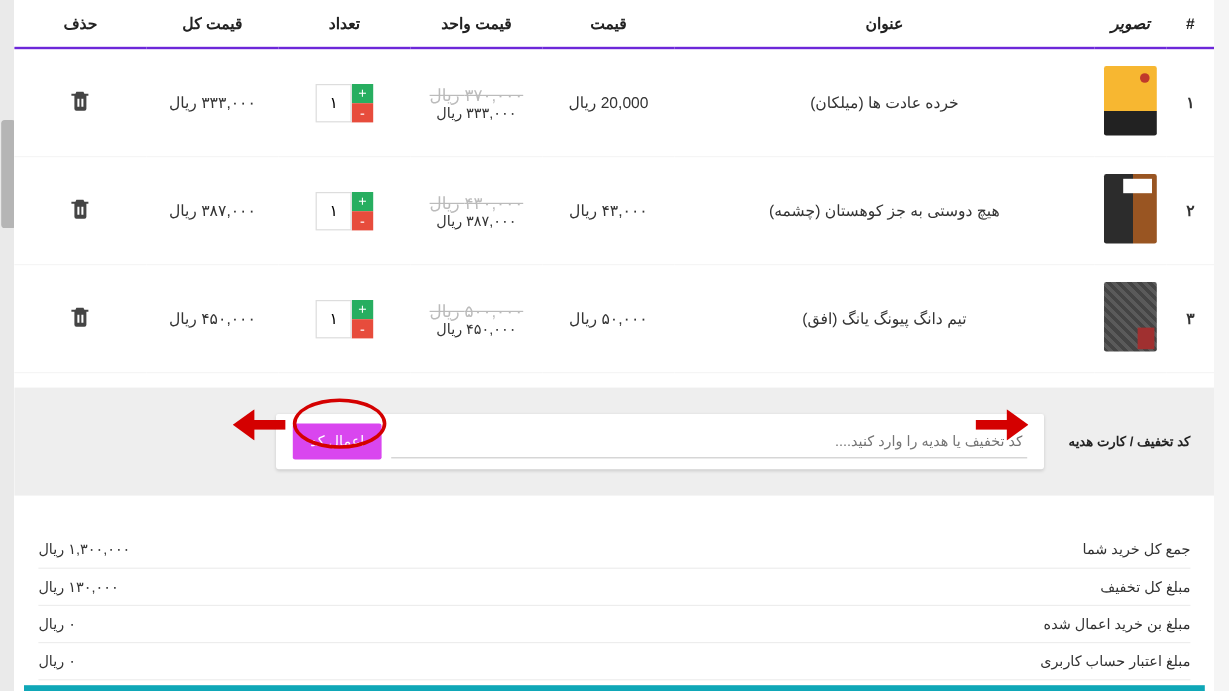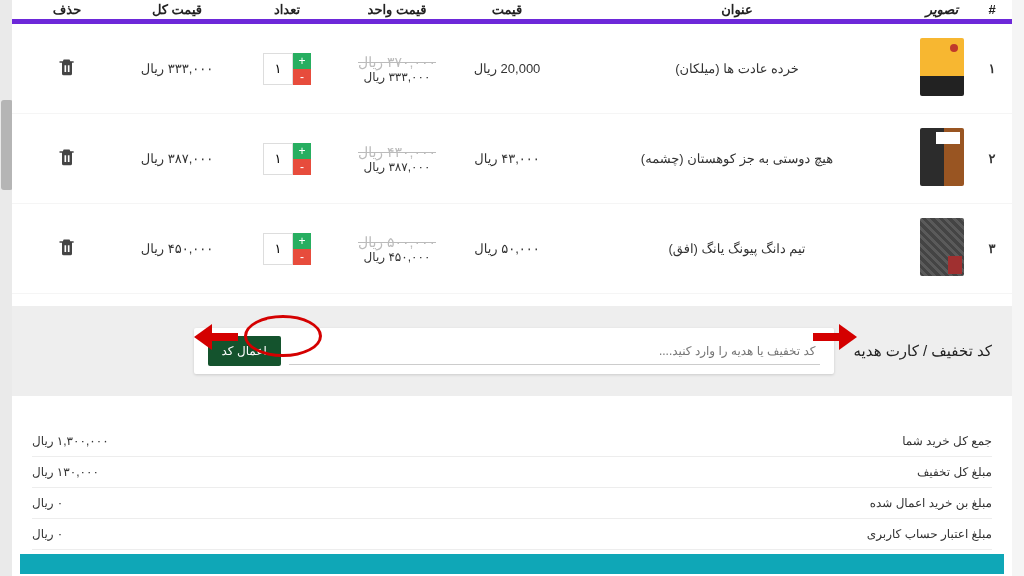--- a/index.html
+++ b/index.html
@@ -12,26 +12,26 @@
 }
 .page-wrapper {
   background: #fff;
   margin: 0 auto;
   max-width: 1000px;
   min-height: 576px;
   position: relative;
 }
 .cart-table { width: 100%; border-collapse: collapse; }
 .cart-table th {
-  padding: 2px 8px;
+  padding: 12px 8px;
   font-weight: bold;
   text-align: center;
   font-size: 13px;
   color: #222;
-  border-bottom: 5px solid #6d28d9;
+  border-bottom: 2px solid #6d28d9;
 }
 .cart-table td {
   padding: 14px 8px;
   text-align: center;
   vertical-align: middle;
   border-bottom: 1px solid #f5f5f5;
 }
 .col-num { width: 40px; }
 .col-img { width: 60px; font-style: italic; }
 .col-title { text-align: center; }
@@ -75,21 +75,21 @@
 .trash-icon svg { width: 20px; height: 22px; fill: #444; }
 
 .coupon-row {
   background: #eeeeee;
   padding: 22px 20px;
   display: flex;
   align-items: center;
   gap: 12px;
   margin-top: 12px;
 }
-.coupon-label { font-weight: normal; color: #222; font-size: 15px; white-space: nowrap; padding-left: 8px; }
+.coupon-label { font-weight: bold; color: #222; font-size: 11px; white-space: nowrap; padding-left: 8px; }
 .coupon-box {
   background: #fff;
   flex: 1;
   display: flex;
   align-items: center;
   padding: 8px 14px;
   box-shadow: 0 1px 3px rgba(0,0,0,0.15);
   border-radius: 2px;
   max-width: 640px;
 }
@@ -98,21 +98,21 @@
   border: none;
   border-bottom: 1px solid #ccc;
   padding: 6px 4px;
   font-size: 12px;
   color: #888;
   outline: none;
   background: transparent;
   text-align: right;
 }
 .apply-btn {
-  background: #14532d;
+  background: #d946ef;
   color: #fff;
   border: none;
   padding: 8px 14px;
   font-size: 12px;
   cursor: pointer;
   border-radius: 2px;
   margin-right: 8px;
 }
 .arrow {
   position: absolute;

